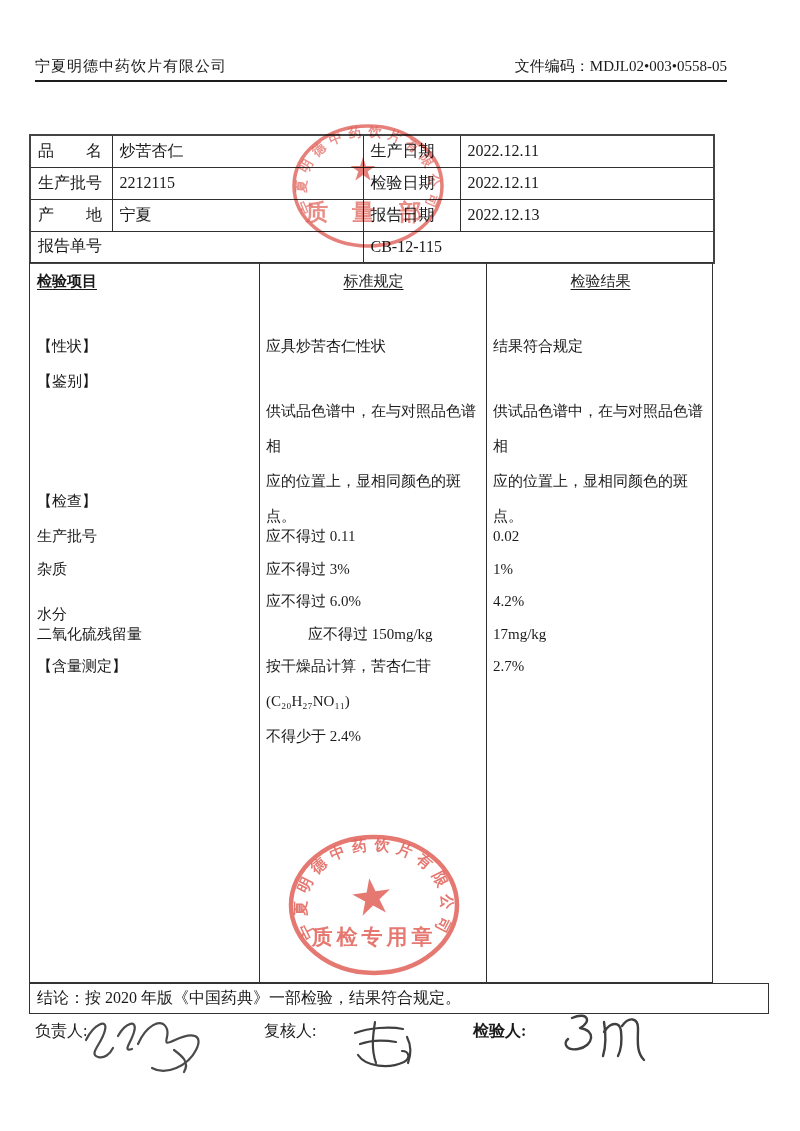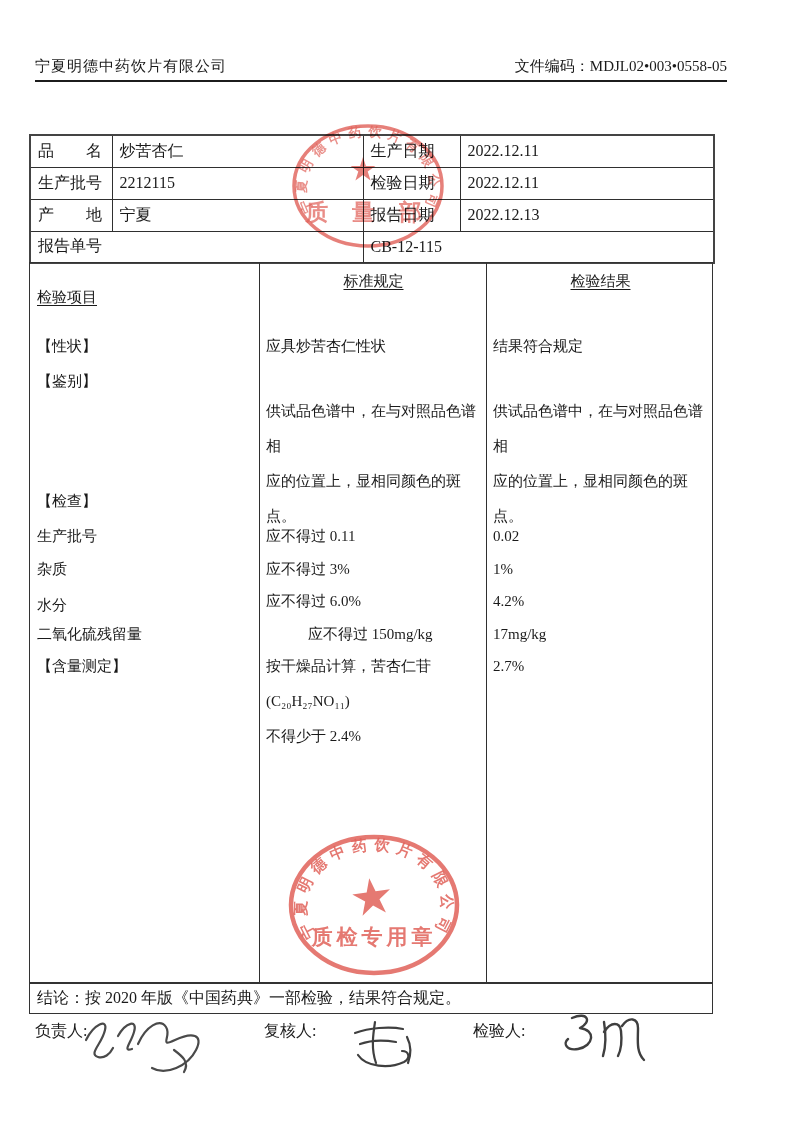--- a/index.html
+++ b/index.html
@@ -34,26 +34,26 @@
   .vdiv.d1 { left:229px; } .vdiv.d2 { left:456px; }
   .mt-line { position:absolute; line-height:20px; white-space:pre-line; }
   .mt-multi { line-height:35px; }
   .col-item   { left:7px;   width:216px; }
   .col-std    { left:236px; width:215px; }
   .col-res    { left:463px; width:215px; }
   .mt-header  { text-decoration:underline; text-underline-offset:3px; }
   .mt-header.center { text-align:center; }
   
   .conclusion-box {
-    position:absolute; left:29px; top:983px; width:684px; height:31px;
+    position:absolute; left:29px; top:983px; width:740px; height:31px;
     border:1.5px solid #333; font-size:16px; display:flex; align-items:center; padding-left:7px;
   }
   
   .sig-label { position:absolute; top:1021px; font-size:16px; }
-  .sig-label.l1 { left:35px; } .sig-label.l2 { left:264px; } .sig-label.l3 { left:473px; }
+  .sig-label.l1 { left:35px; } .sig-label.l2 { left:264px; } .sig-label.l3 { left:473px;font-weight:bold; }
   .sig-svg { position:absolute; }
   
   .stamp { position:absolute; mix-blend-mode:multiply; opacity:0.88; pointer-events:none; }
   .stamp text { font-family:"Liberation Serif","DejaVu Serif",serif; font-weight:bold; }
 </style>
 </head>
 <body>
 
 <div class="page">
 
@@ -86,21 +86,21 @@
       <td colspan="2">报告单号</td>
       <td colspan="2">CB-12-115</td>
     </tr>
   </tbody>
     </table>
 
   <div class="main-table">
     <div class="vdiv d1"></div>
     <div class="vdiv d2"></div>
 
-    <div class="mt-line col-item mt-header" style="top:24px;">检验项目</div>
+    <div class="mt-line col-item mt-header" style="top:8px;font-weight:bold;">检验项目</div>
     <div class="mt-line col-std  mt-header center" style="top:8px;">标准规定</div>
     <div class="mt-line col-res  mt-header center" style="top:8px;">检验结果</div>
 
     <div class="mt-line col-item" style="top:73px;">【性状】</div>
     <div class="mt-line col-std" style="top:73px;">应具炒苦杏仁性状</div>
     <div class="mt-line col-res" style="top:73px;">结果符合规定</div>
 
     <div class="mt-line col-item" style="top:108px;">【鉴别】</div>
 
     <div class="mt-line col-std mt-multi" style="top:131px;">供试品色谱中，在与对照品色谱相
@@ -111,21 +111,21 @@
     <div class="mt-line col-item" style="top:228px;">【检查】</div>
 
     <div class="mt-line col-item" style="top:263px;">生产批号</div>
     <div class="mt-line col-std" style="top:263px;">应不得过 0.11</div>
     <div class="mt-line col-res" style="top:263px;">0.02</div>
 
     <div class="mt-line col-item" style="top:296px;">杂质</div>
     <div class="mt-line col-std" style="top:296px;">应不得过 3%</div>
     <div class="mt-line col-res" style="top:296px;">1%</div>
 
-    <div class="mt-line col-item" style="top:332px;">水分</div>
+    <div class="mt-line col-item" style="top:341px;">水分</div>
     <div class="mt-line col-std" style="top:328px;">应不得过 6.0%</div>
     <div class="mt-line col-res" style="top:328px;">4.2%</div>
 
     <div class="mt-line col-item" style="top:361px;">二氧化硫残留量</div>
     <div class="mt-line col-std" style="top:361px;margin-left:42px;">应不得过 150mg/kg</div>
     <div class="mt-line col-res" style="top:361px;">17mg/kg</div>
 
     <div class="mt-line col-item" style="top:393px;">【含量测定】</div>
     <div class="mt-line col-std mt-multi" style="top:386px;">按干燥品计算，苦杏仁苷(C₂₀H₂₇NO₁₁)
 不得少于 2.4%</div>

